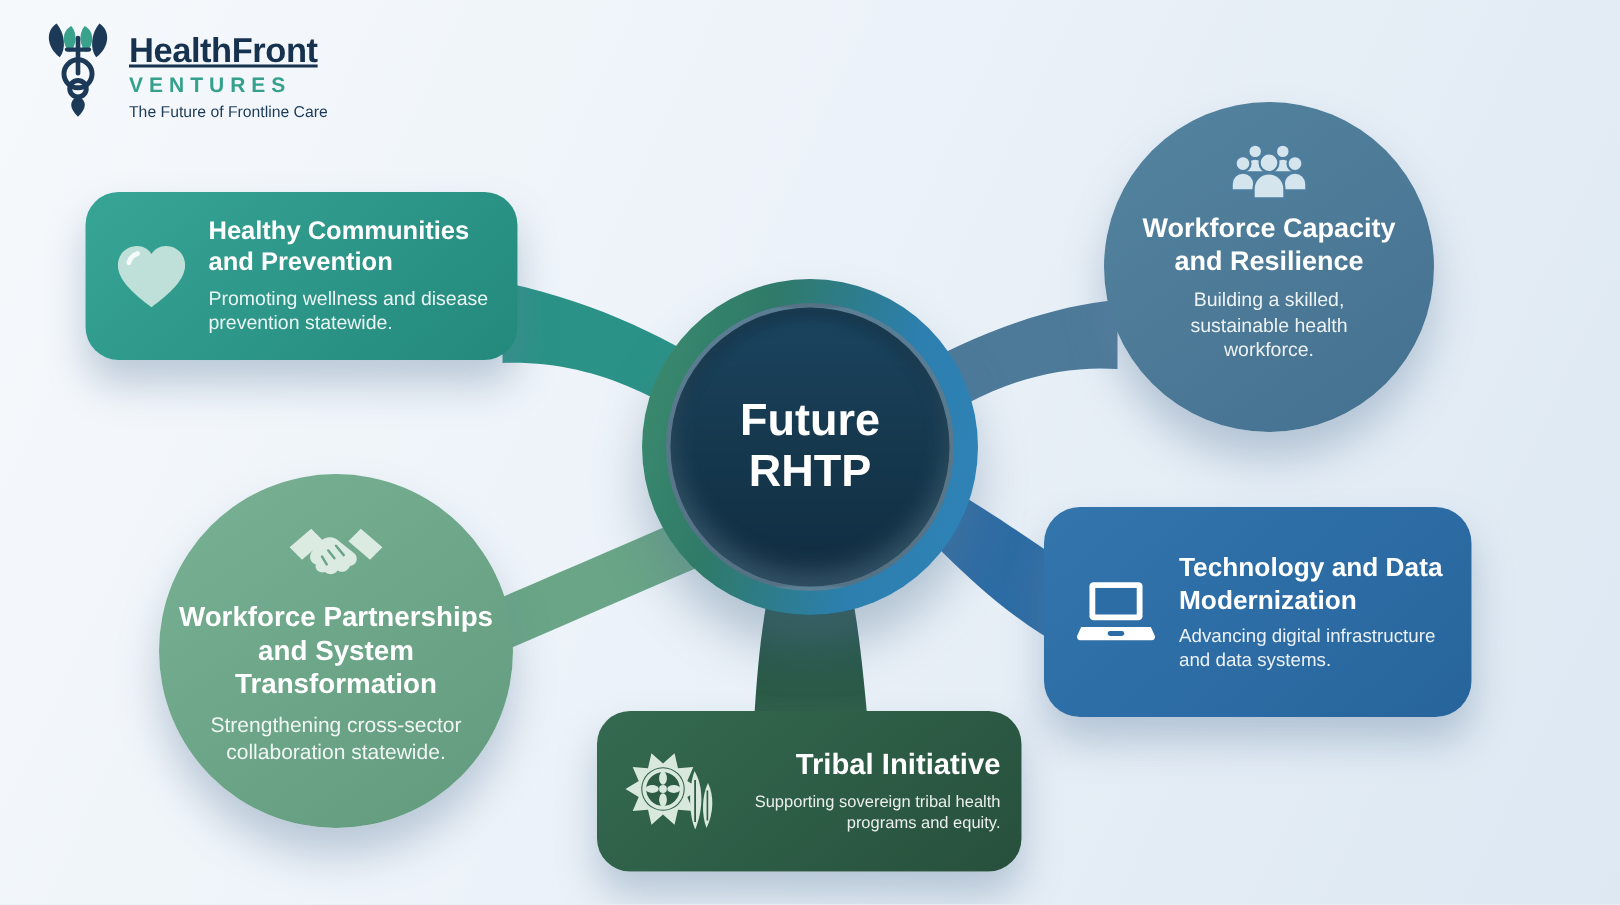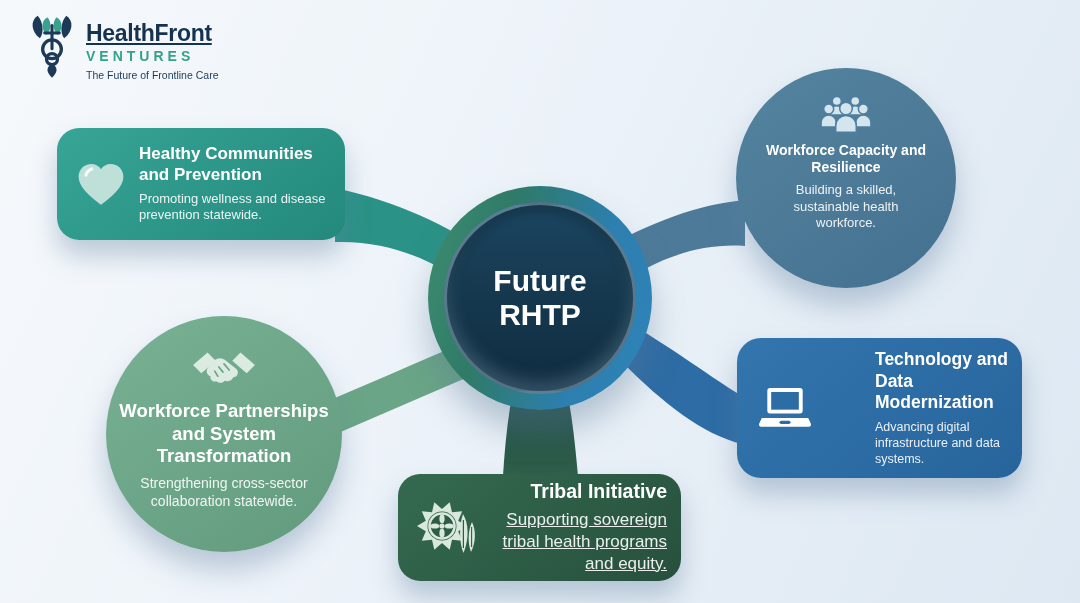--- a/index.html
+++ b/index.html
@@ -30,44 +30,44 @@
     display:flex;flex-direction:column;align-items:center;justify-content:center;}
   .hub-line{color:#ffffff;font-size:30px;font-weight:700;line-height:1.12;text-align:center;}
   
   .node-title{color:#fff;font-weight:700;line-height:1.22;}
   .node-desc{color:rgba(255,255,255,.9);line-height:1.28;}
   
   .card{position:absolute;display:flex;align-items:center;z-index:2;
     box-shadow:0 16px 26px rgba(100,130,160,.38);}
   .card-healthy{left:57px;top:128px;width:288px;height:112px;border-radius:22px;
     background:linear-gradient(140deg,#37a596,#23897c);}
-  .card-tech{left:737px;top:338px;width:285px;height:140px;border-radius:24px;
-    background:linear-gradient(140deg,#3375ad,#27649c);gap:48px;}
+  .card-tech{left:696px;top:338px;width:285px;height:140px;border-radius:24px;
+    background:linear-gradient(140deg,#3375ad,#27649c);}
   .card-tribal{left:398px;top:474px;width:283px;height:107px;border-radius:22px;
     background:linear-gradient(140deg,#346a50,#27503c);text-align:right;}
   .card .icon-box{flex:0 0 auto;display:flex;align-items:center;justify-content:center;}
   .card-healthy .icon-box{width:52px;margin-left:18px;margin-right:12px;}
   .card-tech .icon-box{width:56px;margin-left:20px;margin-right:14px;}
   .card-tribal .icon-box{width:64px;margin-left:18px;margin-right:12px;}
   .card .txt{flex:1 1 auto;padding-right:14px;}
   .card-healthy .node-title{font-size:17px;}
   .card-healthy .node-desc{font-size:13px;margin-top:5px;}
   .card-tech .node-title{font-size:17.5px;}
   .card-tech .node-desc{font-size:12.5px;margin-top:5px;}
   .card-tribal .node-title{font-size:19.5px;}
-  .card-tribal .node-desc{font-size:17px;margin-top:5px;text-decoration:underline;}
+  .card-tribal .node-desc{font-size:11px;margin-top:5px;}
   
   .circle{position:absolute;border-radius:50%;z-index:2;text-align:center;
     display:flex;flex-direction:column;align-items:center;
     box-shadow:0 18px 28px rgba(100,130,160,.38);}
   .circle-workforce{left:736px;top:68px;width:220px;height:220px;padding-top:26px;
     background:linear-gradient(145deg,#54849f,#44708f);}
   .circle-partners{left:106px;top:316px;width:236px;height:236px;padding-top:30px;
     background:linear-gradient(145deg,#78b193,#619a7d);}
-  .circle-workforce .node-title{font-size:14px;width:192px;margin-top:6px;}
+  .circle-workforce .node-title{font-size:18px;width:192px;margin-top:6px;}
   .circle-workforce .node-desc{font-size:13px;width:168px;margin-top:6px;}
   .circle-partners .node-title{font-size:18.5px;width:214px;margin-top:10px;}
   .circle-partners .node-desc{font-size:14px;width:212px;margin-top:7px;}
 </style>
 </head>
 <body>
 
 <div class="stage">
 
   <svg class="connectors" width="1080" height="603" viewBox="0 0 1080 603">

